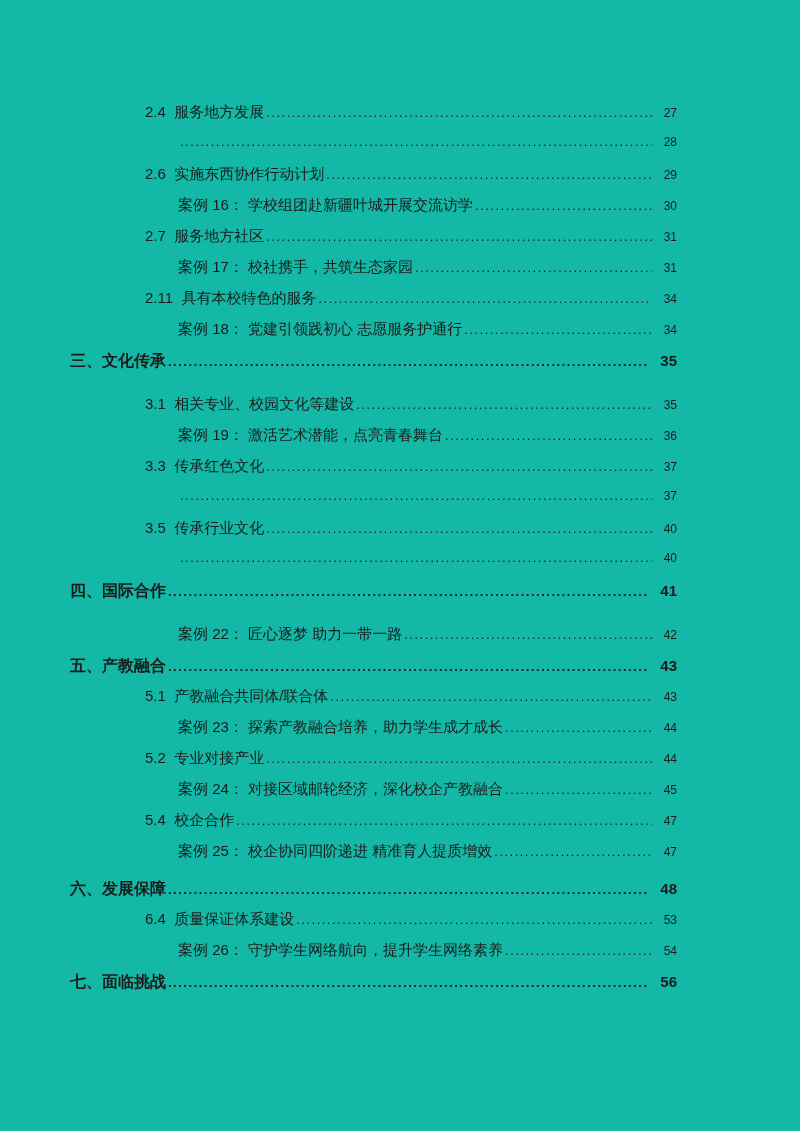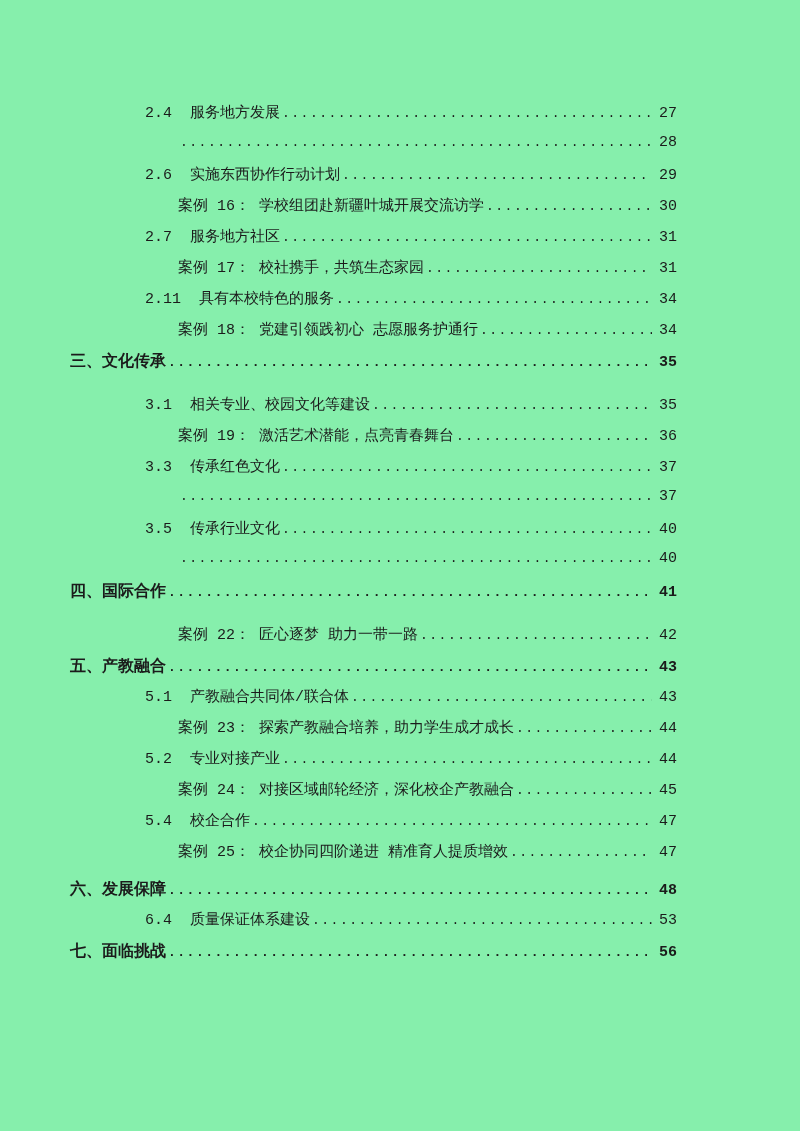--- a/index.html
+++ b/index.html
@@ -1,36 +1,36 @@
 <!DOCTYPE html>
 <html><head>
 <meta charset="utf-8">
 <style>
   html,body{margin:0;padding:0;background:#ffffff;}
   .page{
-    width:800px;height:1131px;background:#86efac;overflow:hidden;
-    font-family:Liberation Mono, monospace;
+    width:800px;height:1131px;background:#14b8a6;overflow:hidden;
+    font-family:Liberation Sans, sans-serif;
     color:#1b1b1b;position:relative;box-sizing:border-box;
   }
   .toc{padding-top:97px;}
   .row{
     display:flex;align-items:baseline;height:31px;box-sizing:border-box;
     padding-top:6px;padding-right:123px;
   }
   .row.chapter{padding-left:70px;font-weight:700;font-size:16px;}
   .row.sub{padding-left:145px;font-size:15px;}
   .row.case{padding-left:178px;font-size:15px;}
   .label{white-space:pre;flex:0 0 auto;}
   .dots{
     flex:1 1 0;min-width:0;overflow:hidden;white-space:nowrap;
     letter-spacing:1.5px;font-size:13px;font-weight:400;margin:0 1px 0 2px;
   }
   .row.chapter .dots{font-weight:700;margin-right:6px;}
   .dots::after{content:"..................................................................................................................................................................................................................................";}
-  .pagenum{flex:0 0 auto;min-width:24px;text-align:right;font-size:15px;}
+  .pagenum{flex:0 0 auto;min-width:24px;text-align:right;font-size:12px;}
   .row.chapter .pagenum{font-size:15px;}
   .toc-gap{height:13px;}
   
   .toc > :nth-child(27){margin-top:6px;}
   .toc > :nth-child(30){margin-top:0;}
 </style>
 </head>
 <body>
 
 <div class="page">
@@ -157,19 +157,24 @@
       <div class="row chapter">
         <span class="label">六、发展保障</span>
         <span class="dots"></span>
         <span class="pagenum">48</span>
       </div>
       <div class="row sub">
         <span class="label">6.4  质量保证体系建设</span>
         <span class="dots"></span>
         <span class="pagenum">53</span>
       </div>
+      <div class="row case">
+        <span class="label">案例 26： 守护学生网络航向，提升学生网络素养</span>
+        <span class="dots"></span>
+        <span class="pagenum">54</span>
+      </div>
       <div class="row chapter">
         <span class="label">七、面临挑战</span>
         <span class="dots"></span>
         <span class="pagenum">56</span>
       </div>
     </div>
 </div>
 
 </body></html>

